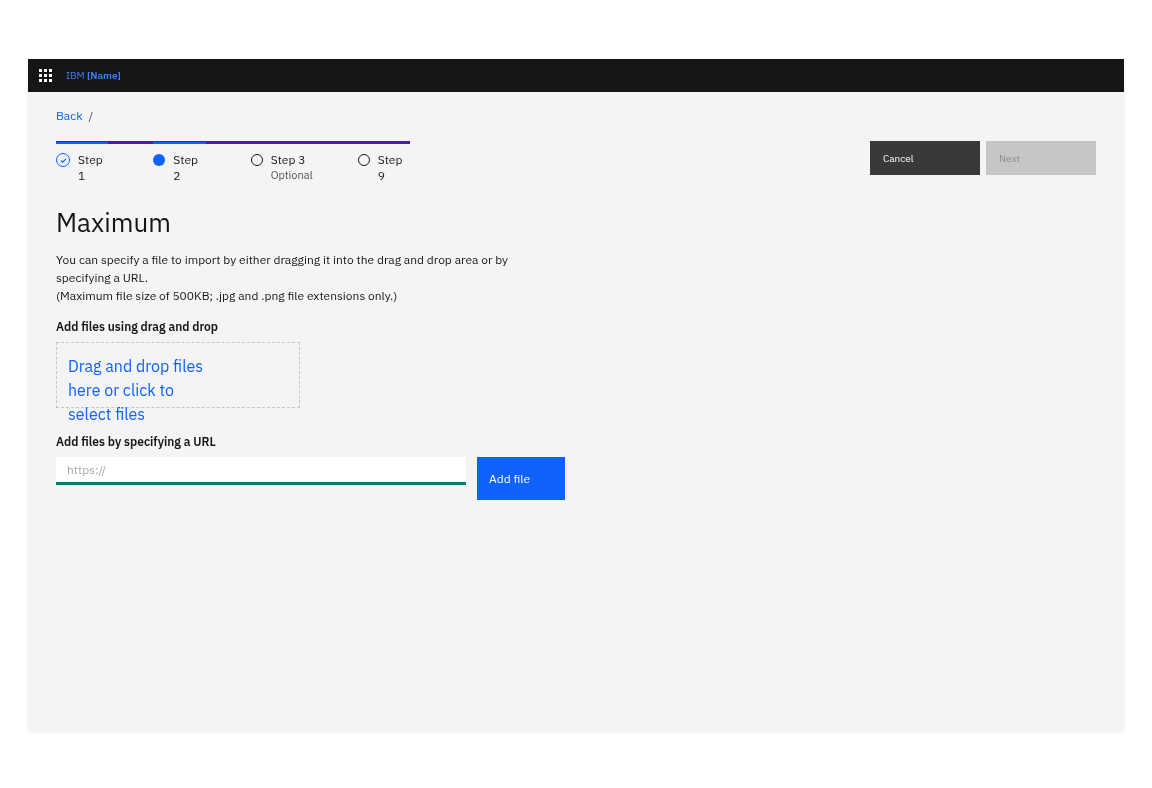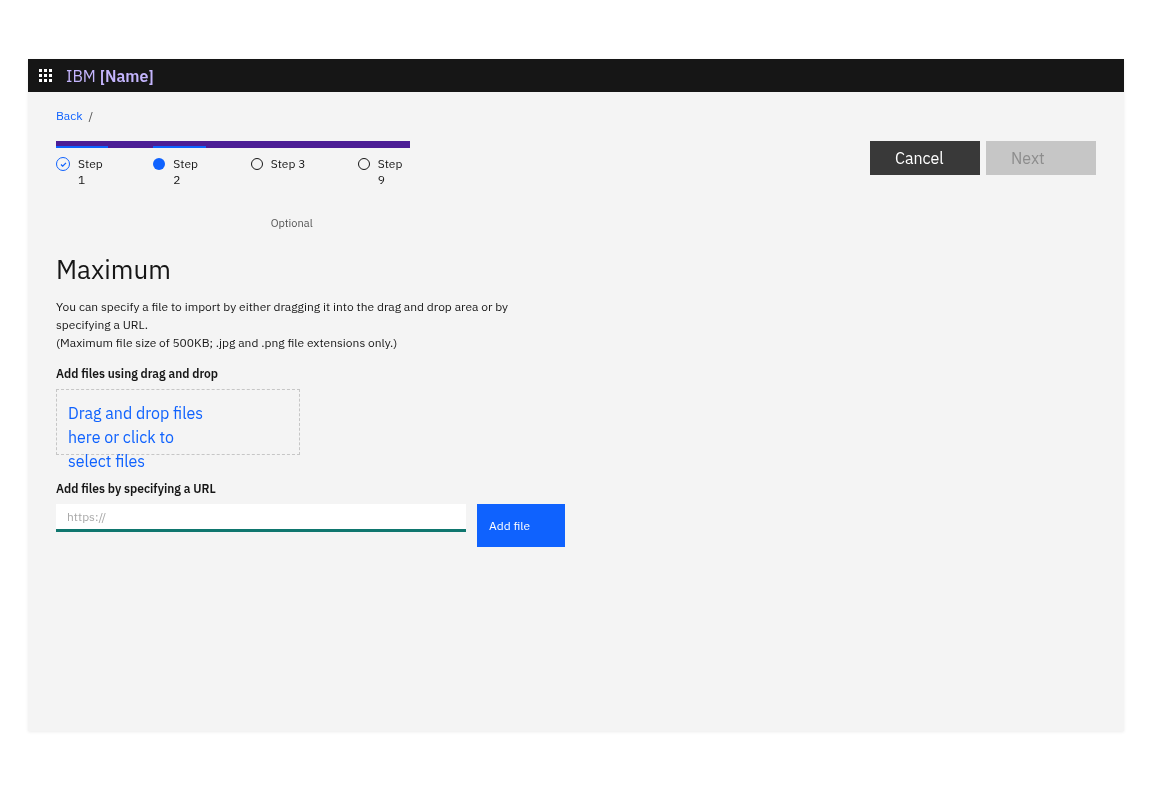--- a/index.html
+++ b/index.html
@@ -37,22 +37,22 @@
       grid-template-rows: repeat(3, 3px);
       gap: 2px;
       cursor: pointer;
     }
     .app-switcher span {
       width: 3px;
       height: 3px;
       background: #ffffff;
     }
     .header-title {
-      color: #c4b5fd;
-      font-size: 16px;
+      color: #3b82f6;
+      font-size: 10px;
       font-weight: 400;
     }
     .header-title strong {
       font-weight: 600;
     }
     .content {
       padding: 16px 28px 0 28px;
     }
     .breadcrumb {
       display: flex;
@@ -70,21 +70,21 @@
       color: #525252;
     }
     .top-row {
       display: flex;
       justify-content: space-between;
       align-items: flex-start;
     }
     .progress {
       display: flex;
       width: 354px;
-      border-top: 7px solid #4c1d95;
+      border-top: 3px solid #4c1d95;
       position: relative;
       gap: 45px;
     }
     .progress-step {
       flex: 1;
       padding-top: 8px;
       display: flex;
       align-items: flex-start;
       gap: 8px;
       position: relative;
@@ -138,32 +138,31 @@
     }
     .step-label {
       font-size: 12px;
       color: #161616;
       line-height: 1.3;
     }
     .step-sublabel {
       font-size: 11px;
       color: #525252;
       line-height: 1.3;
-      margin-top: 44px;
     }
     .action-buttons {
       display: flex;
       gap: 6px;
     }
     .btn {
       height: 34px;
       min-width: 110px;
-      padding: 0 25px;
+      padding: 0 13px;
       border: none;
-      font-size: 16px;
+      font-size: 10px;
       text-align: left;
       cursor: pointer;
       font-family: inherit;
       display: flex;
       align-items: center;
     }
     .btn-cancel {
       background: #393939;
       color: #ffffff;
     }

